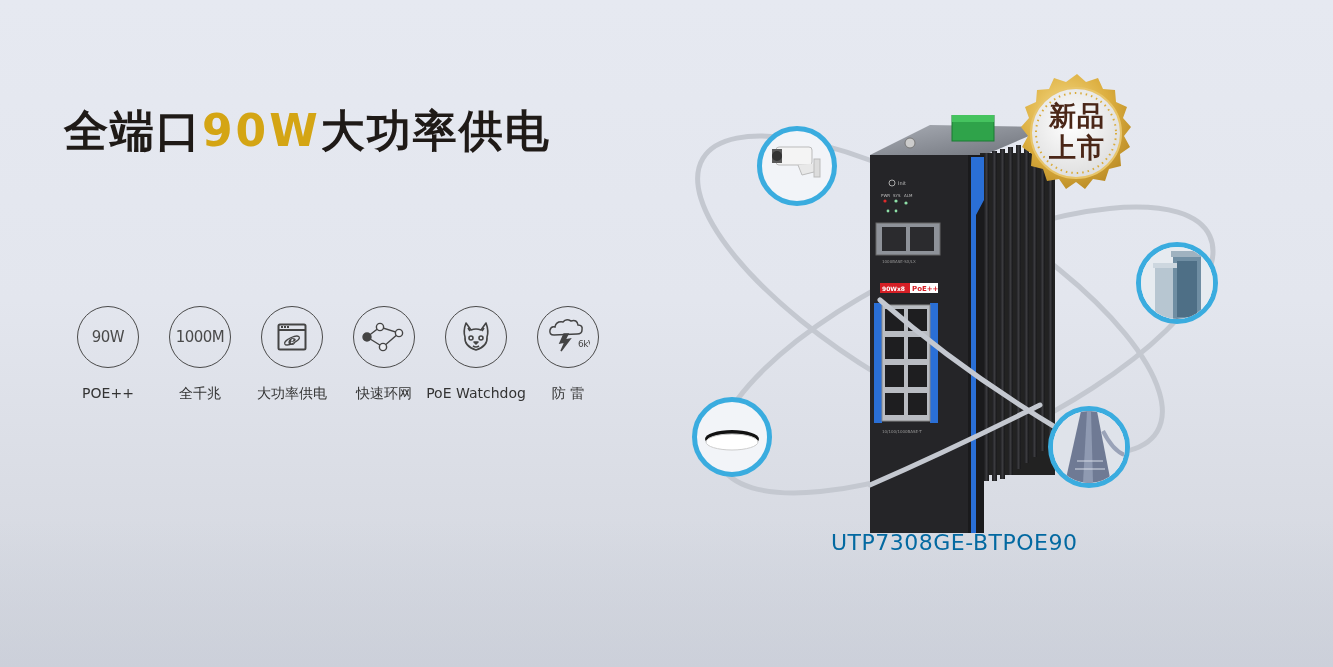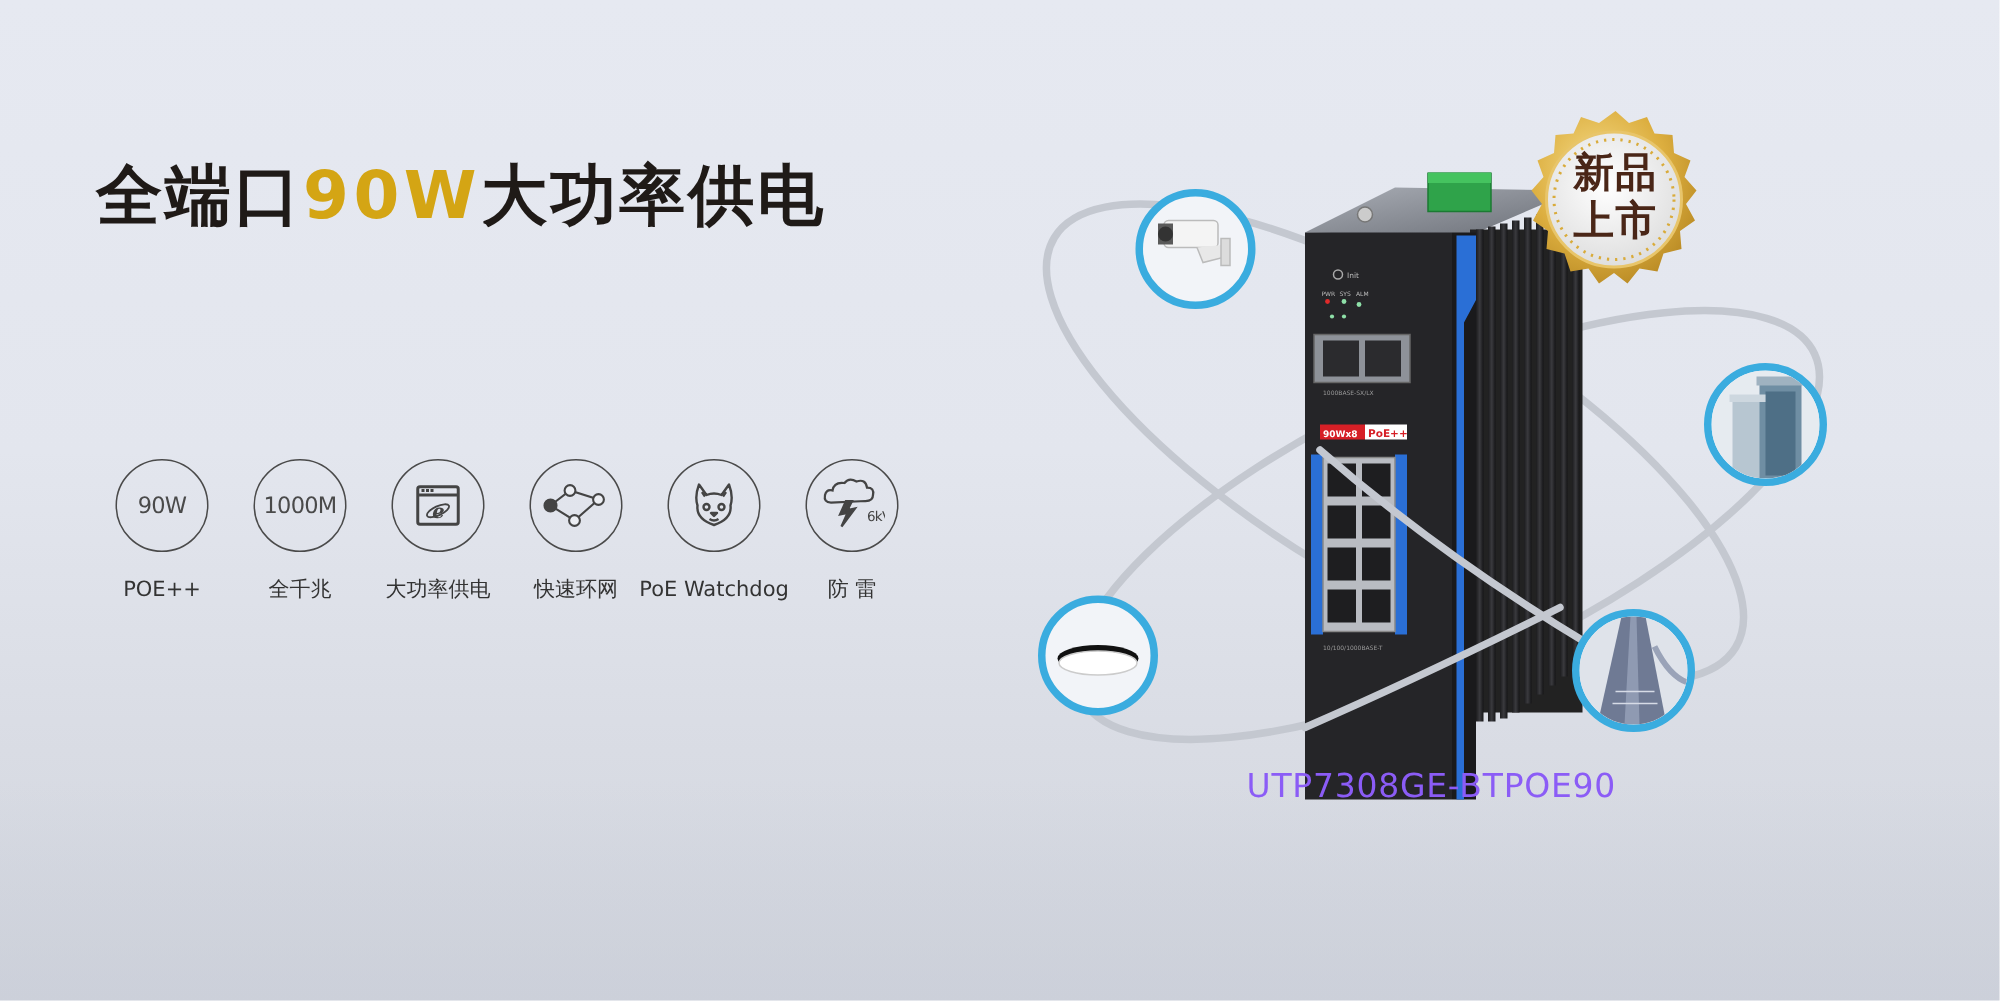--- a/index.html
+++ b/index.html
@@ -37,22 +37,22 @@
     margin-top: 16px; font-size: 14px; color: #333; white-space: nowrap; line-height: 18px;
   }
   
   .scene { position: absolute; left: 680px; top: 60px; width: 560px; height: 440px; }
   .scene svg.orbits { position: absolute; left: 0; top: 0; }
   .bubble {
     position: absolute; border: 5px solid #3aacdf; border-radius: 50%; box-sizing: border-box;
     background: #f2f4f8; overflow: hidden;
   }
   .model {
-    position: absolute; left: 831px; top: 512px;
-    font-size: 22px; color: #8b5cf6; letter-spacing: 0.5px; white-space: nowrap;
+    position: absolute; left: 831px; top: 530px;
+    font-size: 22px; color: #0369a1; letter-spacing: 0.5px; white-space: nowrap;
   }
   .badge { position: absolute; left: 1014px; top: 72px; width: 126px; height: 126px; }
   .badge .txt {
     position: absolute; left: 0; top: 28px; width: 126px; text-align: center;
     font-size: 27px; font-weight: bold; color: #4a2617; line-height: 32px; letter-spacing: 1px;
   }
 </style>
 </head>
 <body>
 

